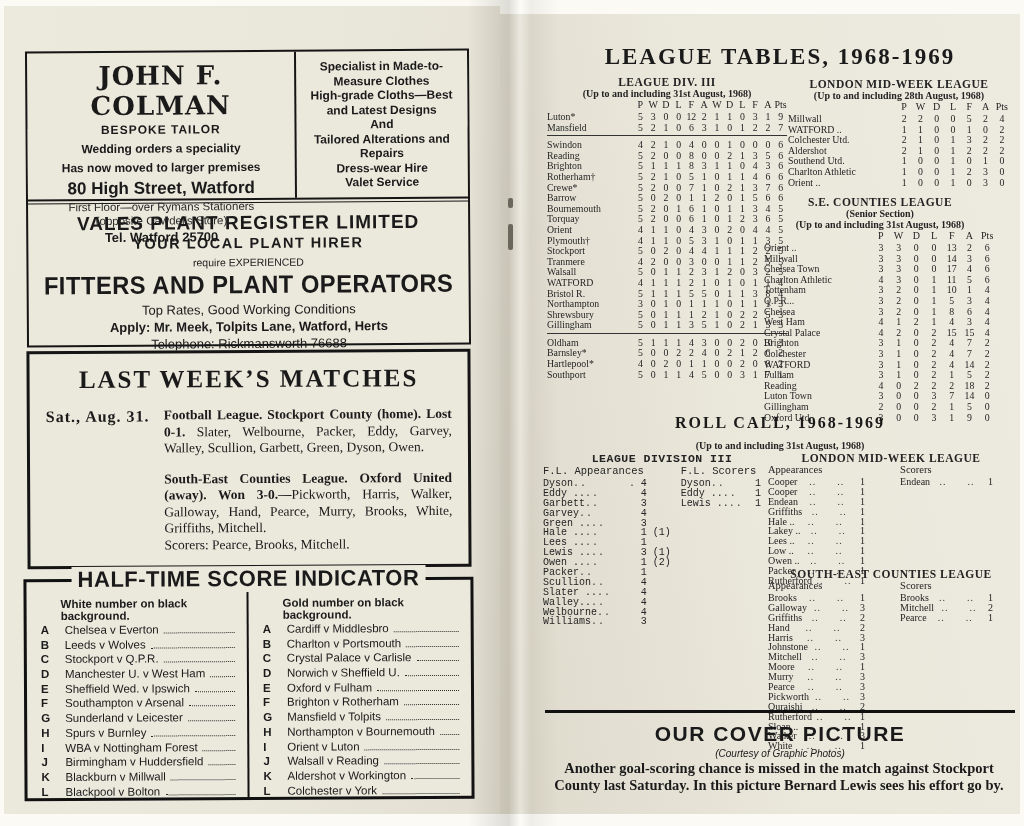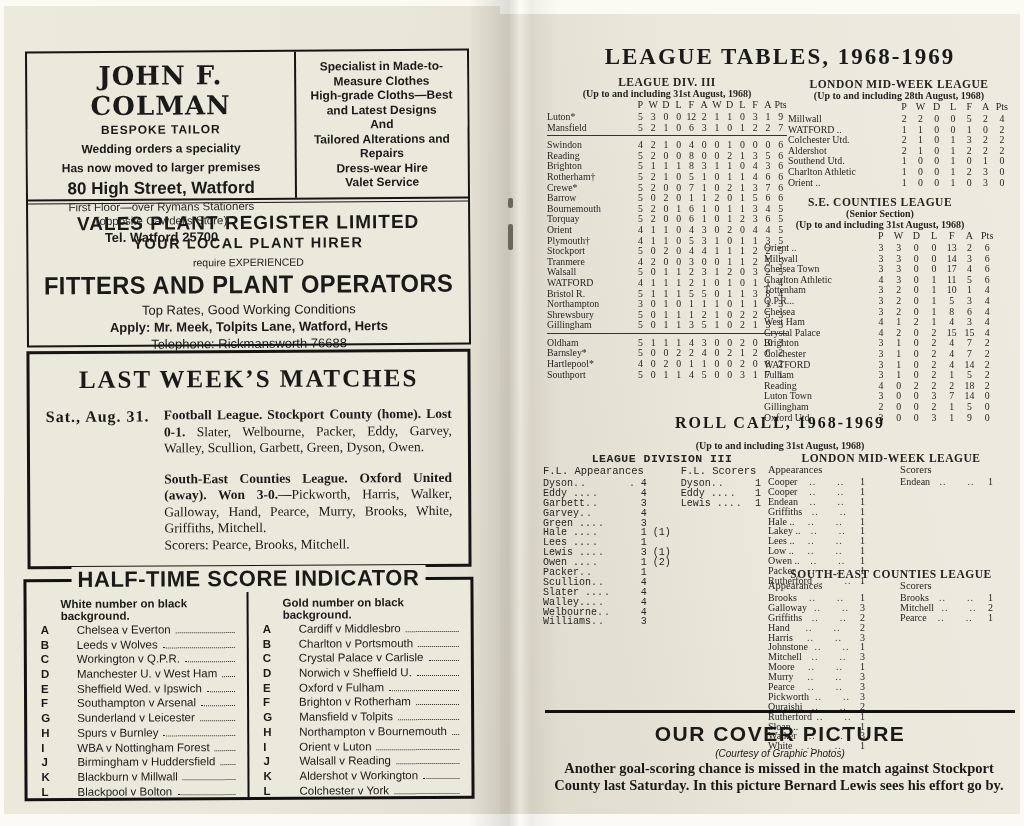--- a/index.html
+++ b/index.html
@@ -51,21 +51,21 @@
 
   #halftime-box{left:24px;top:578px;width:444px;height:216px;border:3px solid #111;transform:rotate(-0.3deg);}
   .ht-title{position:absolute;top:-15px;left:50%;transform:translateX(-50%);
     background:#ebe8dc;padding:0 6px;font-weight:bold;font-size:22px;letter-spacing:0.5px;white-space:nowrap;}
   .ht-cols{display:flex;height:100%;}
   .ht-col{width:50%;padding:16px 8px 4px 8px;box-sizing:border-box;}
   .ht-col.first{border-right:2px solid #111;}
   .ht-header{font-weight:bold;font-size:11.5px;margin:0 0 2px 26px;}
   .ht-row{display:flex;align-items:baseline;font-size:11.5px;height:14.7px;}
   .ht-letter{font-weight:bold;width:14px;margin-left:6px;}
-  .ht-fixture{margin-left:22px;white-space:nowrap;}
+  .ht-fixture{margin-left:10px;white-space:nowrap;}
   .ht-leader{flex:1;border-bottom:1.6px dotted #2c2c2c;margin:0 4px 3px 5px;}
 
   
   .serif{font-family:"Liberation Serif",serif;}
   .rp-title{position:absolute;text-align:center;font-family:"Liberation Serif",serif;font-weight:bold;}
   #lt-title{left:545px;top:44px;width:470px;font-size:23px;letter-spacing:2px;}
   #rc-title{left:545px;top:414px;width:470px;font-size:16px;letter-spacing:2px;}
   .sec-head{font-weight:bold;font-size:11.5px;text-align:center;letter-spacing:0.5px;}
   .sec-sub{font-weight:bold;font-size:10px;text-align:center;}
 
@@ -174,21 +174,21 @@
           </div>
 
           <div class="ht-row">
             <span class="ht-letter">B</span>
             <span class="ht-fixture">Leeds v Wolves</span>
             <span class="ht-leader"></span>
           </div>
 
           <div class="ht-row">
             <span class="ht-letter">C</span>
-            <span class="ht-fixture">Workington v Q.P.R.</span>
+            <span class="ht-fixture">Stockport v Q.P.R.</span>
             <span class="ht-leader"></span>
           </div>
 
           <div class="ht-row">
             <span class="ht-letter">D</span>
             <span class="ht-fixture">Manchester U. v West Ham</span>
             <span class="ht-leader"></span>
           </div>
 
           <div class="ht-row">

